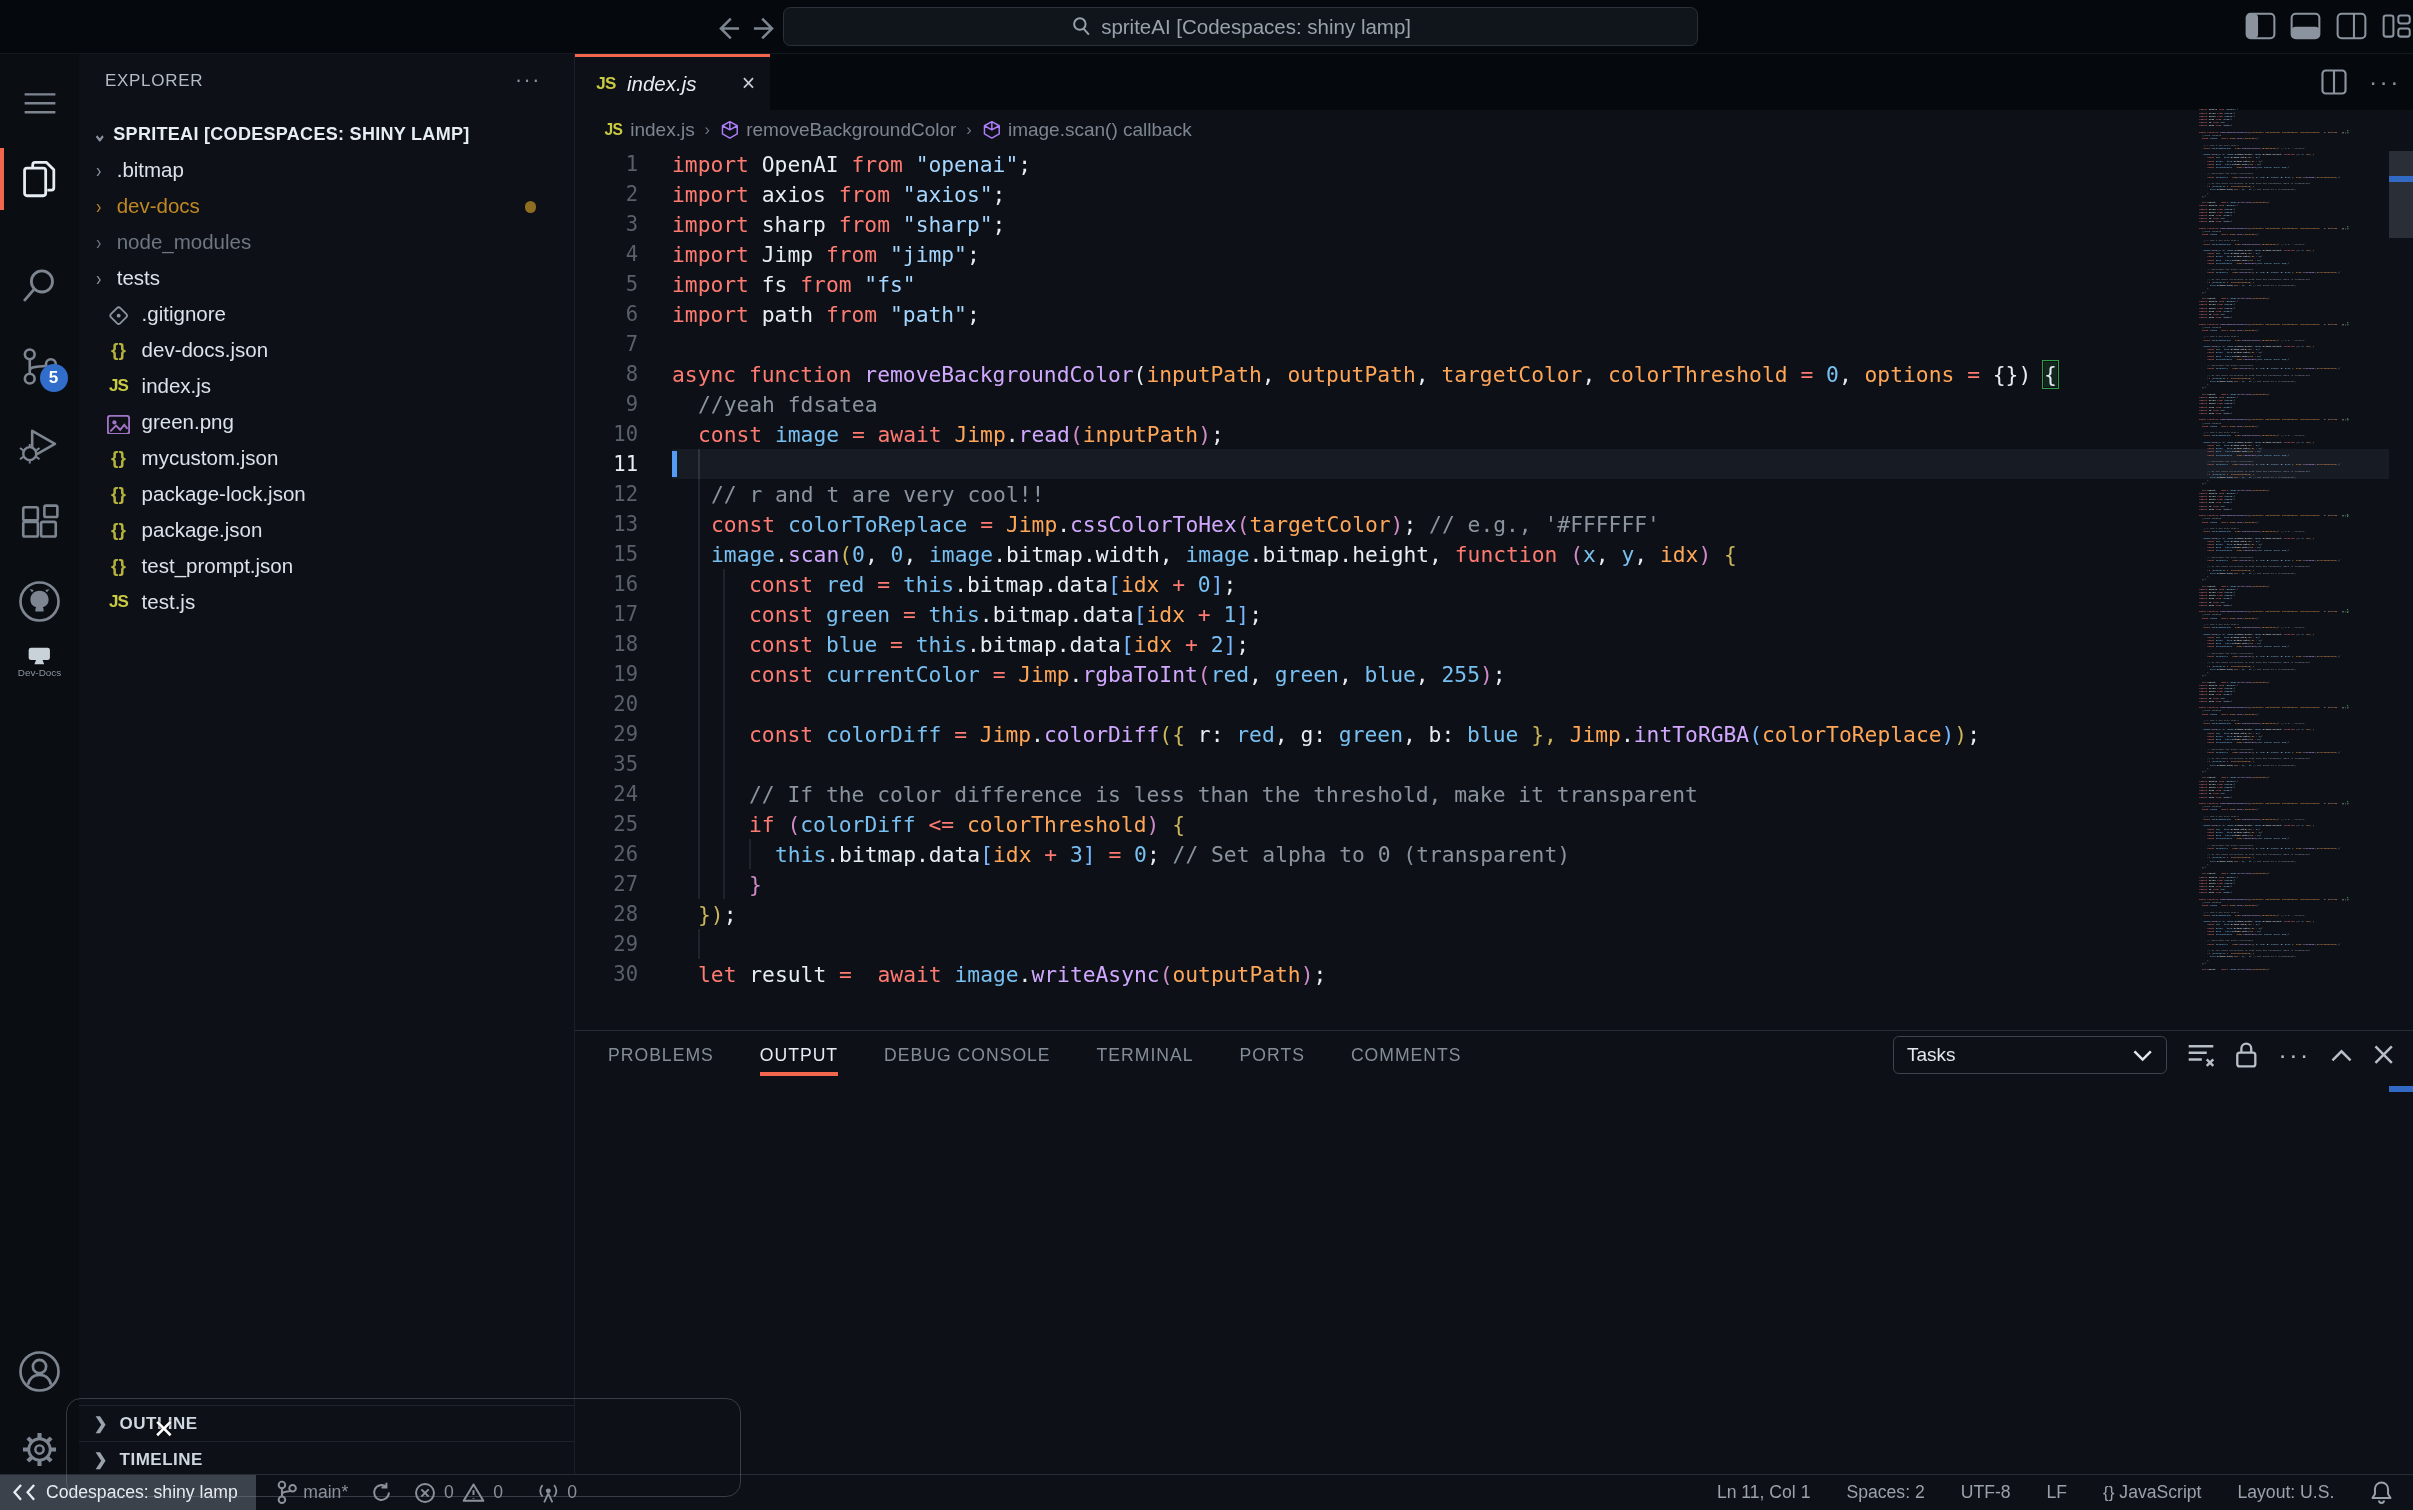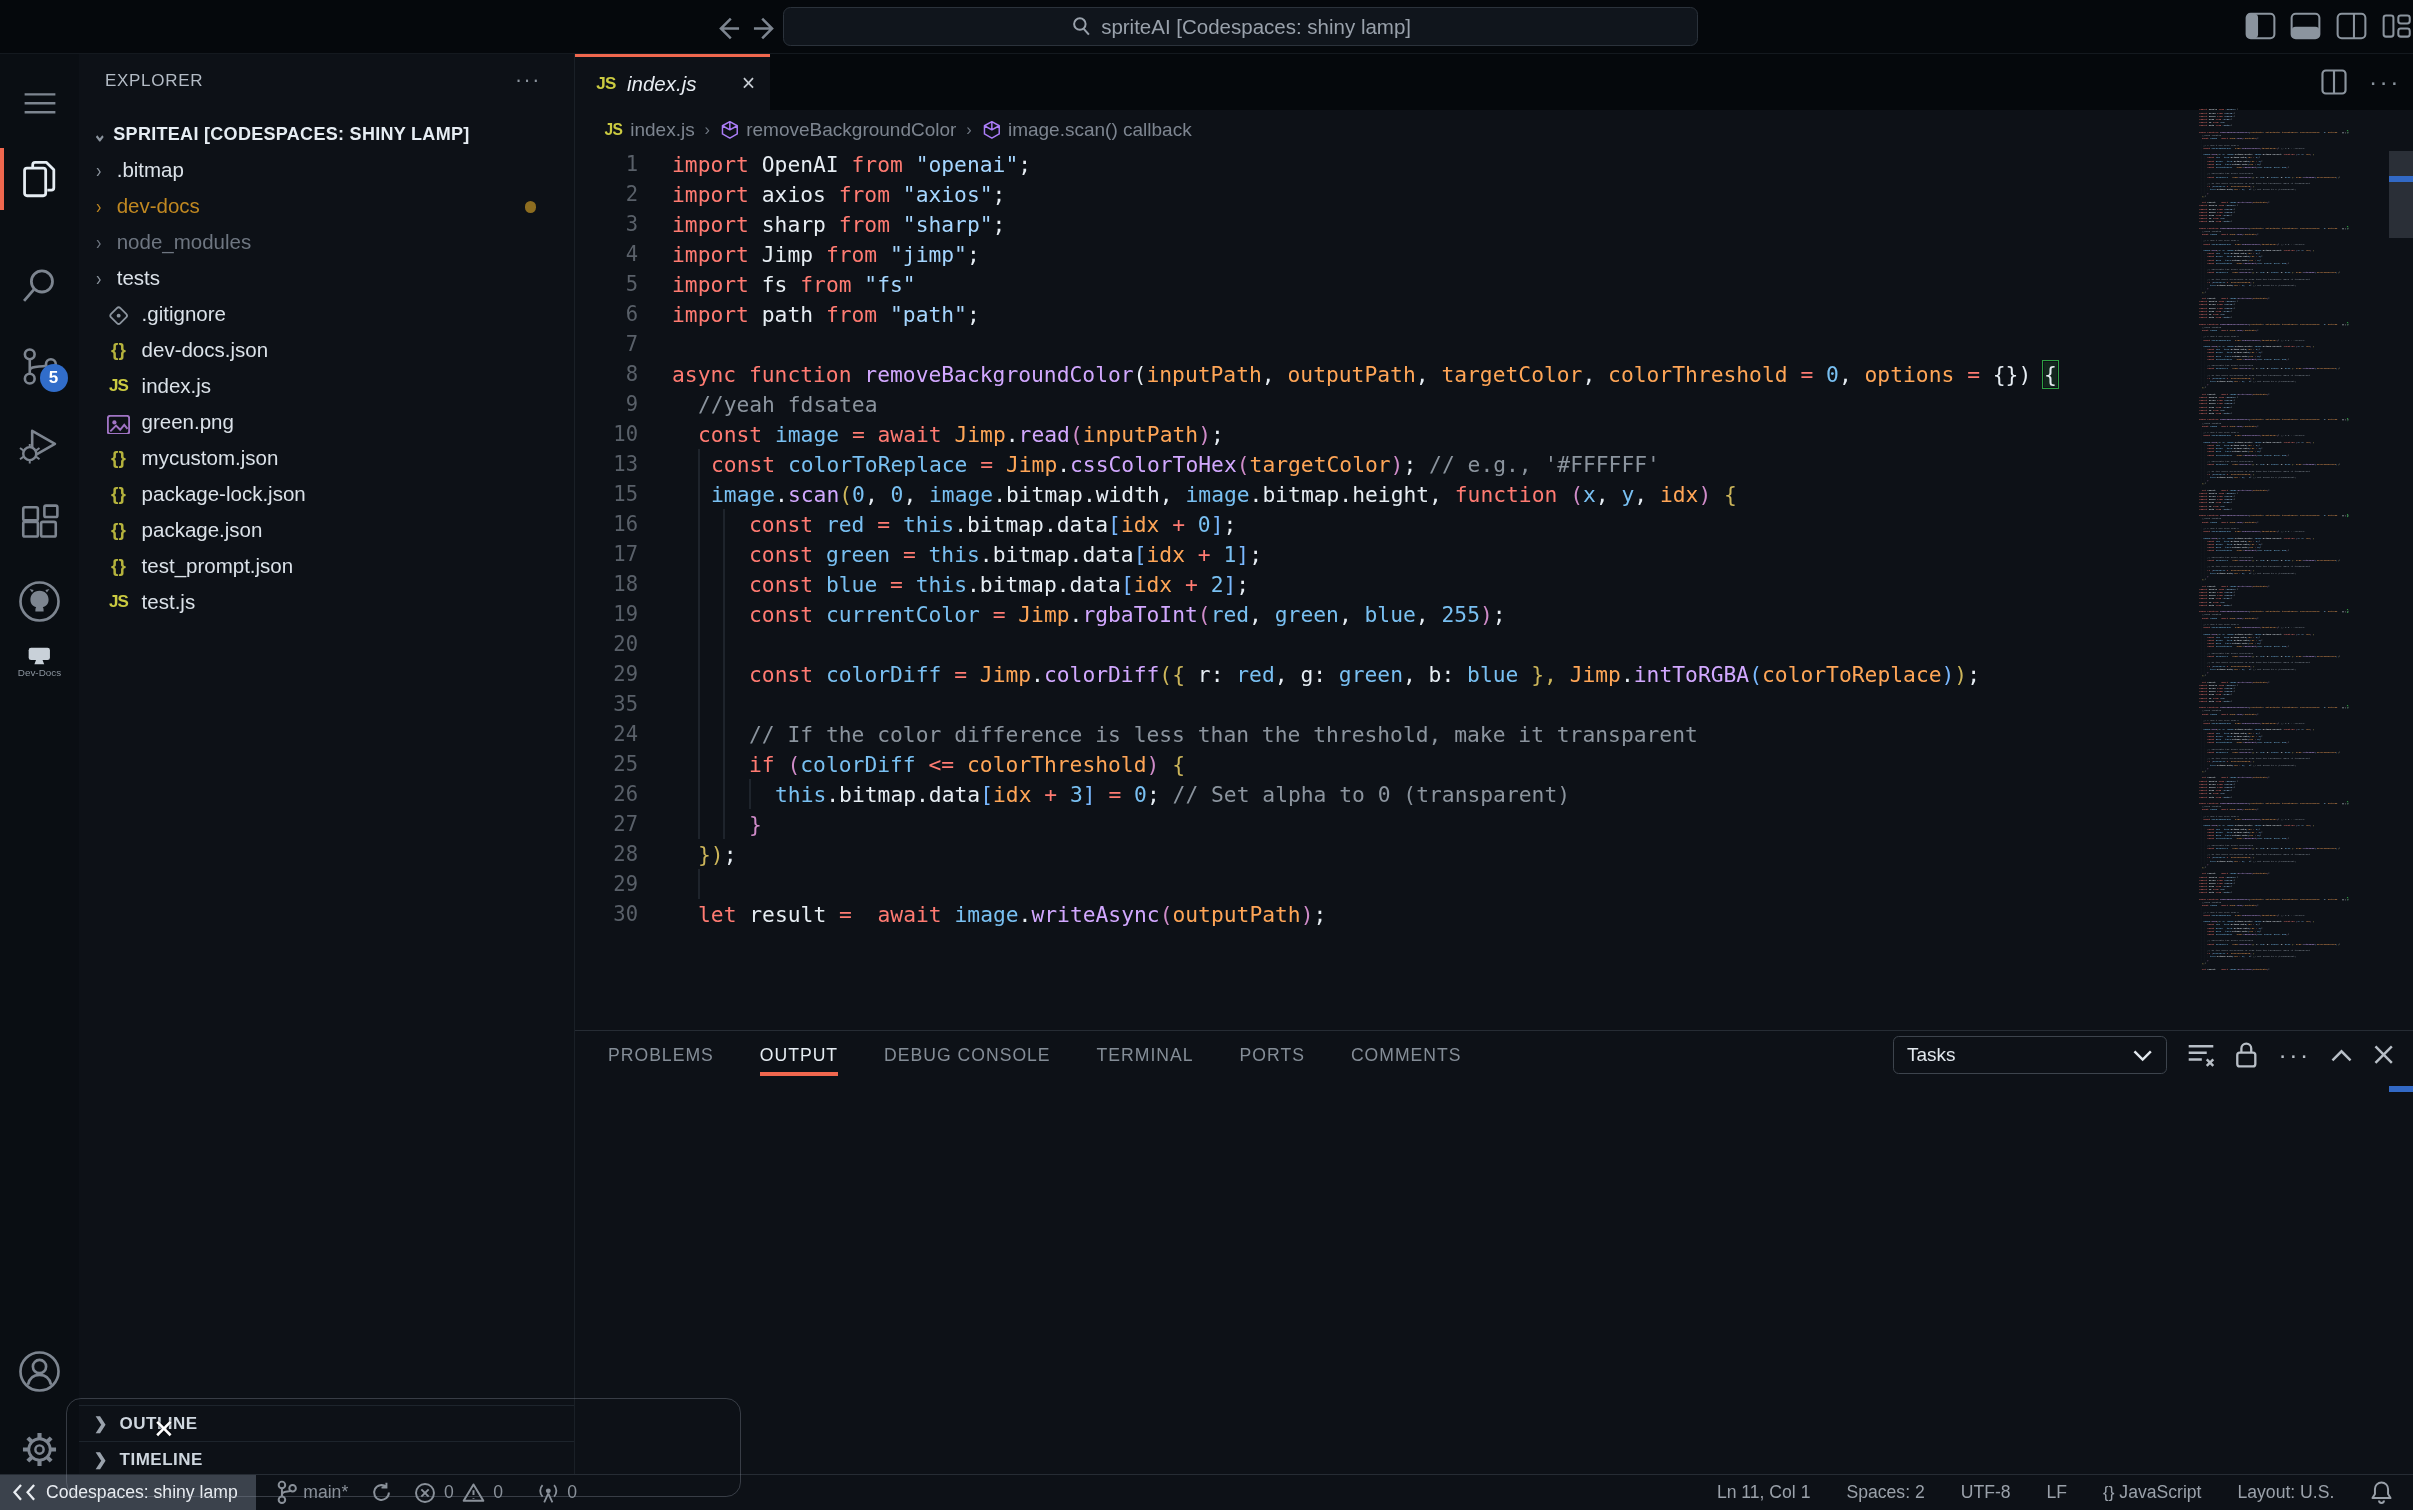--- a/index.html
+++ b/index.html
@@ -394,20 +394,28 @@
         <span class="lc" style="padding-left: 0px;"><span class="tk-k">async </span><span class="tk-k">function </span><span class="tk-f">removeBackgroundColor</span><span class="tk-t">(</span><span class="tk-p">inputPath</span><span class="tk-t">, </span><span class="tk-p">outputPath</span><span class="tk-t">, </span><span class="tk-p">targetColor</span><span class="tk-t">, </span><span class="tk-p">colorThreshold </span><span class="tk-k">= </span><span class="tk-n">0</span><span class="tk-t">, </span><span class="tk-p">options </span><span class="tk-k">= </span><span class="tk-t">{}) </span><span class="tk-g">{</span></span>
       </div>
       <div class="cl">
         <span class="ln">9</span>
         <span class="lc" style="padding-left: 26px;"><span class="tk-c">//yeah fdsatea</span></span>
       </div>
       <div class="cl">
         <span class="ln">10</span>
         <span class="lc" style="padding-left: 26px;"><span class="tk-k">const </span><span class="tk-v">image </span><span class="tk-k">= </span><span class="tk-k">await </span><span class="tk-p">Jimp</span><span class="tk-t">.</span><span class="tk-f">read</span><span class="tk-b2">(</span><span class="tk-p">inputPath</span><span class="tk-b2">)</span><span class="tk-t">;</span></span>
       </div>
+      <div class="cl cur">
+        <span class="ln">11</span>
+        <span class="lc" style="padding-left: 0px;"><span class="guide" style="left: 26px;"></span><span class="caret"></span></span>
+      </div>
+      <div class="cl">
+        <span class="ln">12</span>
+        <span class="lc" style="padding-left: 39px;"><span class="guide" style="left: 26px;"></span><span class="tk-c">// r and t are very cool!!</span></span>
+      </div>
       <div class="cl">
         <span class="ln">13</span>
         <span class="lc" style="padding-left: 39px;"><span class="guide" style="left: 26px;"></span><span class="tk-k">const </span><span class="tk-v">colorToReplace </span><span class="tk-k">= </span><span class="tk-p">Jimp</span><span class="tk-t">.</span><span class="tk-f">cssColorToHex</span><span class="tk-b2">(</span><span class="tk-p">targetColor</span><span class="tk-b2">)</span><span class="tk-t">; </span><span class="tk-c">// e.g., '#FFFFFF'</span></span>
       </div>
       <div class="cl">
         <span class="ln">15</span>
         <span class="lc" style="padding-left: 39px;"><span class="guide" style="left: 26px;"></span><span class="tk-v">image</span><span class="tk-t">.</span><span class="tk-f">scan</span><span class="tk-b1">(</span><span class="tk-n">0</span><span class="tk-t">, </span><span class="tk-n">0</span><span class="tk-t">, </span><span class="tk-v">image</span><span class="tk-t">.bitmap.width</span><span class="tk-t">, </span><span class="tk-v">image</span><span class="tk-t">.bitmap.height</span><span class="tk-t">, </span><span class="tk-k">function </span><span class="tk-b2">(</span><span class="tk-v">x</span><span class="tk-t">, </span><span class="tk-v">y</span><span class="tk-t">, </span><span class="tk-p">idx</span><span class="tk-b2">) </span><span class="tk-b1">{</span></span>
       </div>
       <div class="cl">
         <span class="ln">16</span>

